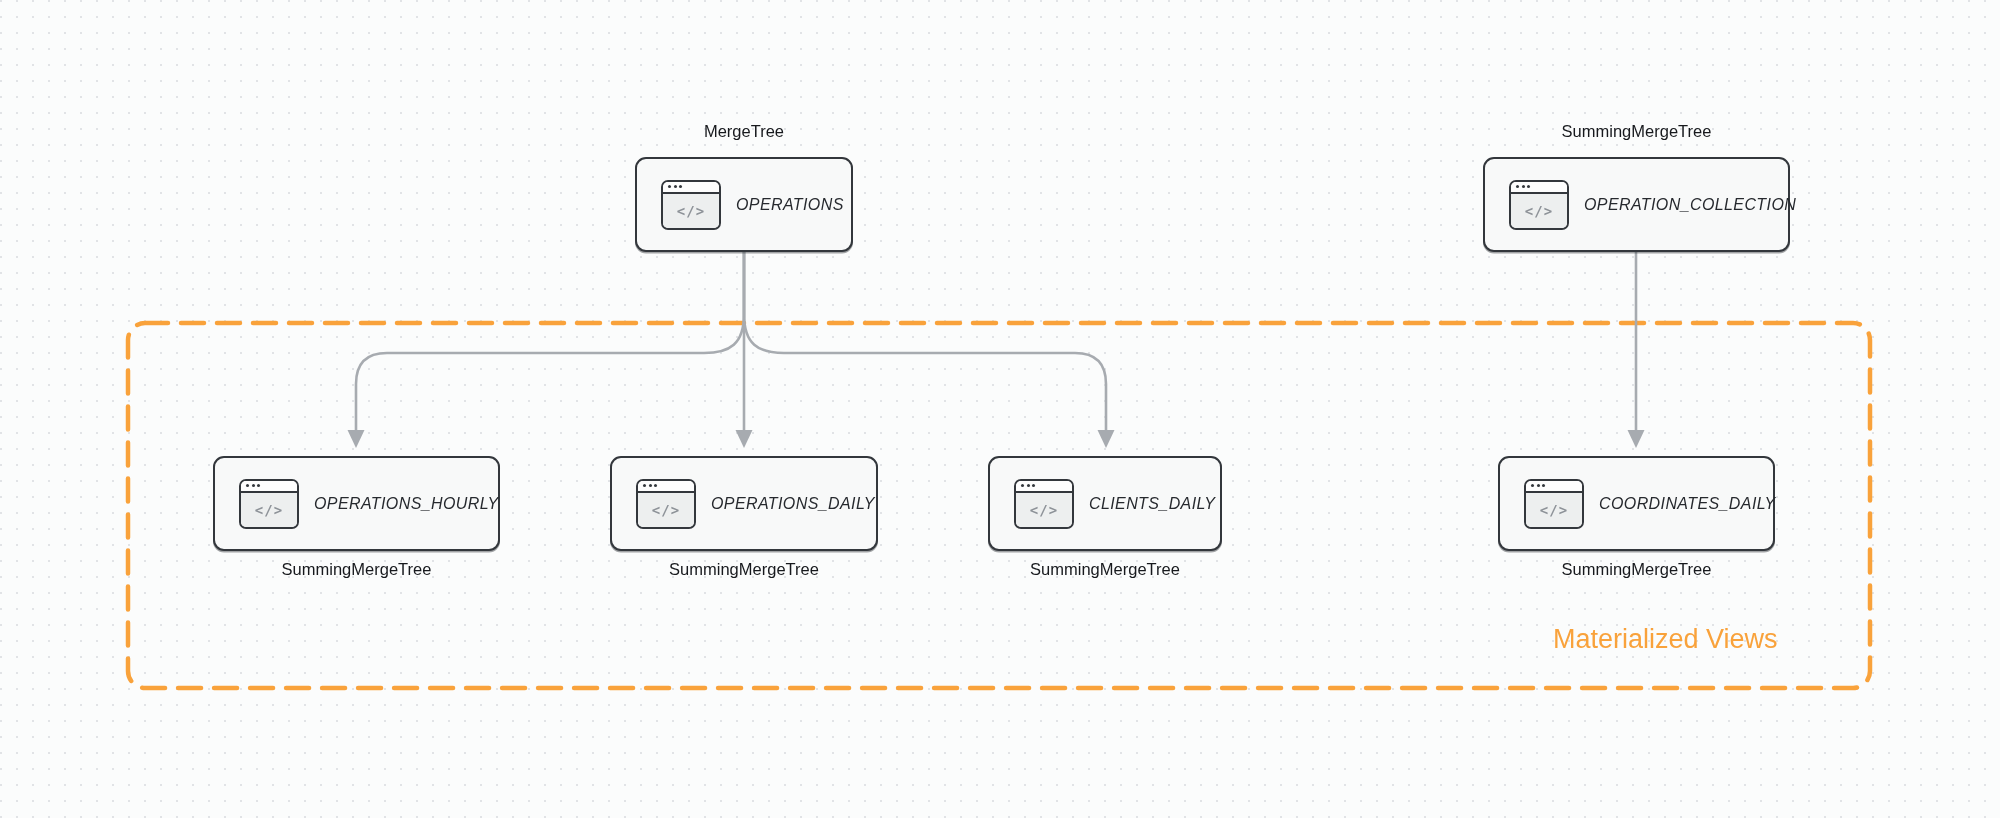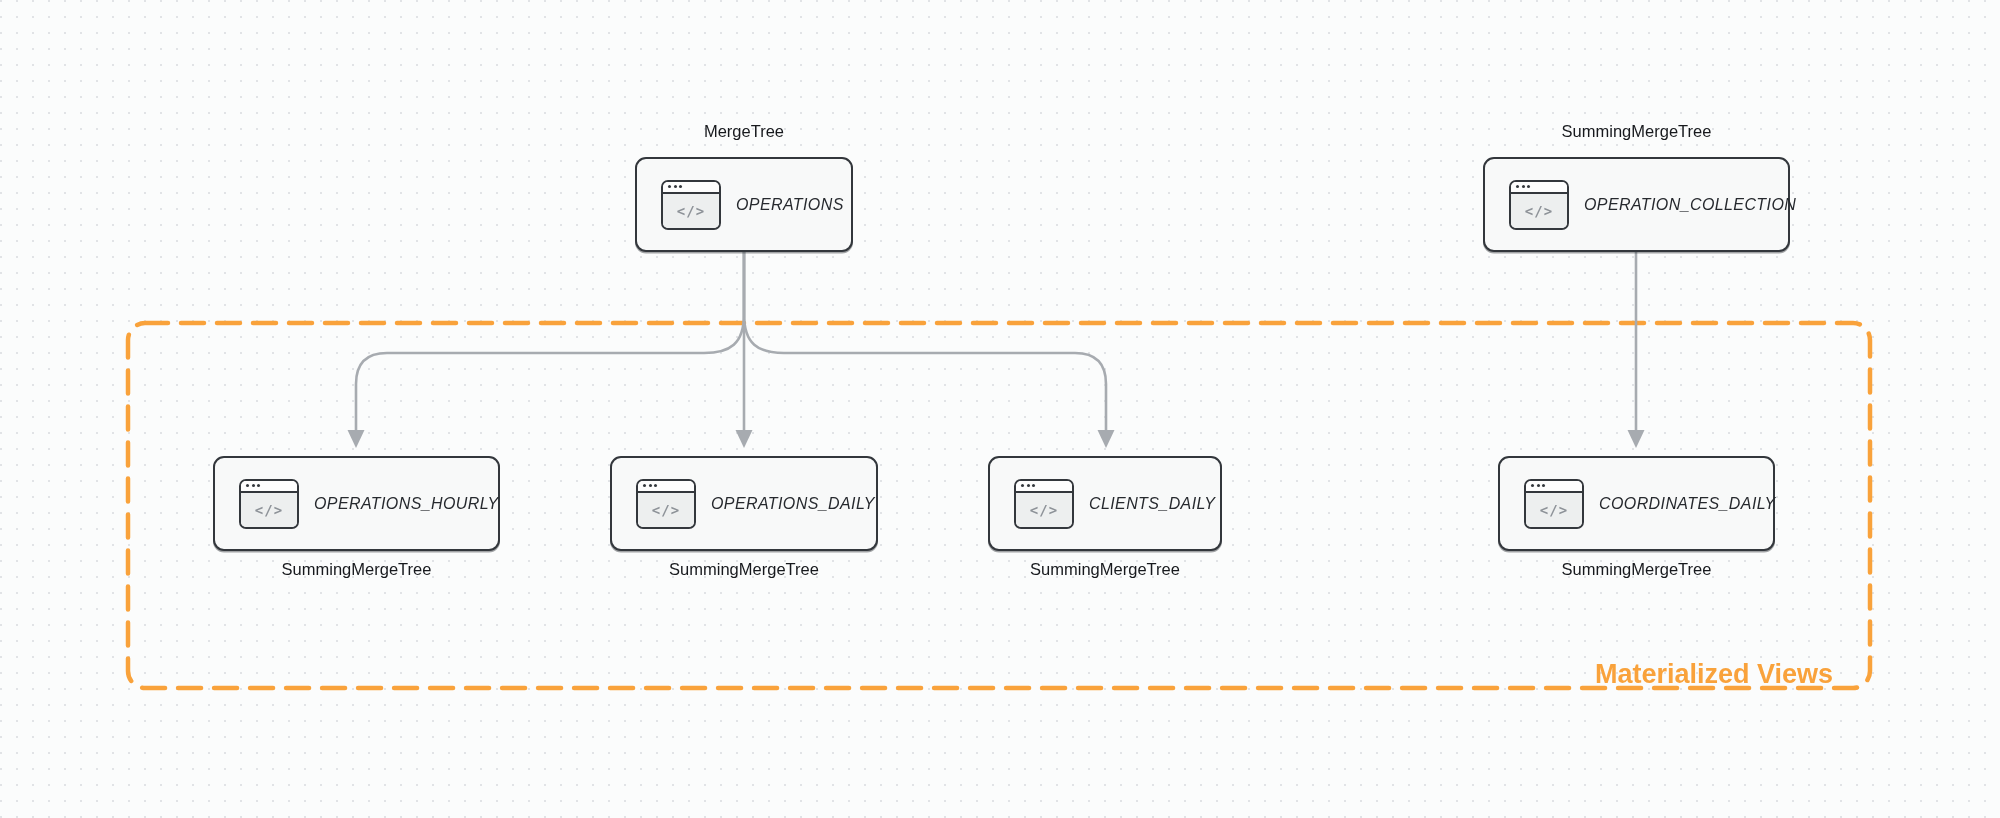--- a/index.html
+++ b/index.html
@@ -48,23 +48,22 @@
   .table-name {
     font-style:italic; font-size:16px; font-weight:500;
     letter-spacing:.4px; color:#26292E; white-space:nowrap;
   }
   .engine-label {
     position:absolute; text-align:center;
     font-size:16.5px; font-weight:500; color:#17191D; white-space:nowrap;
   }
   .group-label {
     position:absolute; left:1553px; top:624px; width:280px;
-    text-align:right; font-size:27px; font-weight:700; color:#F9A23B;
+    font-size:27px; font-weight:400; color:#F9A23B;
     white-space:nowrap;
-    margin-top:35px;
   }
   
   .box-operations            { left:635px;  top:157px; width:218px; height:95px; }
   .lbl-operations            { left:635px;  top:122px; width:218px; }
   .box-operation-collection  { left:1483px; top:157px; width:307px; height:95px; }
   .lbl-operation-collection  { left:1483px; top:122px; width:307px; }
   .box-operations-hourly     { left:213px;  top:456px; width:287px; height:95px; }
   .lbl-operations-hourly     { left:213px;  top:560px; width:287px; }
   .box-operations-daily      { left:610px;  top:456px; width:268px; height:95px; }
   .lbl-operations-daily      { left:610px;  top:560px; width:268px; }

